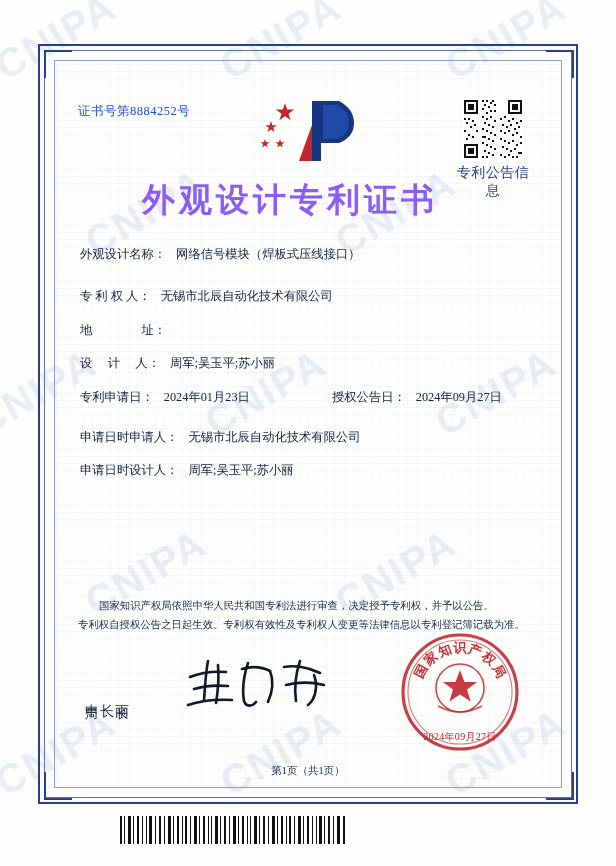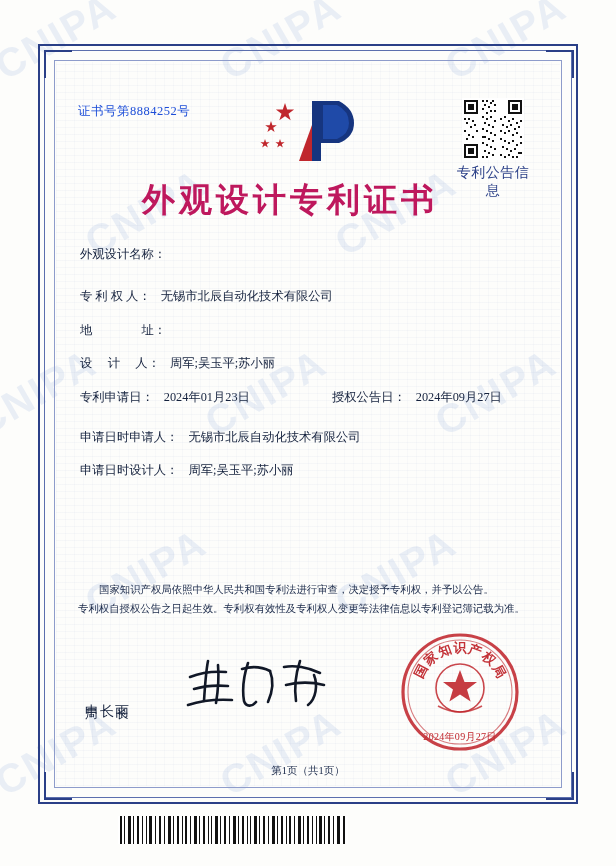--- a/index.html
+++ b/index.html
@@ -124,21 +124,21 @@
 
   
   .title {
     position: absolute;
     left: 0; top: 178px;
     width: 580px;
     text-align: center;
     font-size: 33px;
     font-weight: bold;
     letter-spacing: 4px;
-    color: #be185d;
+    color: #8b5cf6;
     font-family: "DejaVu Serif", serif;
   }
 
   
   .fields {
     position: absolute;
     left: 80px; top: 245px;
     width: 460px;
     font-size: 12.3px;
     color: #14213d;
@@ -172,21 +172,21 @@
   .legal {
     position: absolute;
     left: 78px; top: 580px;
     width: 462px;
     font-size: 10.4px;
     line-height: 19px;
     color: #1b2a4a;
     text-align: justify;
   }
   .legal p { margin: 0; }
-  .legal .indent { text-indent: 21px; }
+  .legal .indent { text-indent: 21px; margin-top: 16px; }
 
   
   .director-label {
     position: absolute;
     left: 85px; top: 706px;
     font-size: 12.5px;
     letter-spacing: 3px;
     color: #14213d;
   }
   .director-name {
@@ -383,20 +383,21 @@
     </svg>
   </div>
   <div class="qr-caption">专利公告信息</div>
 
   <div class="title">外观设计专利证书</div>
 
   <div class="fields">
 
     <div class="row">
       <span class="lbl">外观设计名称：</span>
+      <span class="val">网络信号模块（焊板式压线接口）</span>
     </div>
 
     <div class="row" style="margin-top:24px">
       <span class="lbl">专 利 权 人：</span>
       <span class="val">无锡市北辰自动化技术有限公司</span>
     </div>
 
     <div class="row">
       <span class="lbl">地　　　　址：</span>
     </div>

